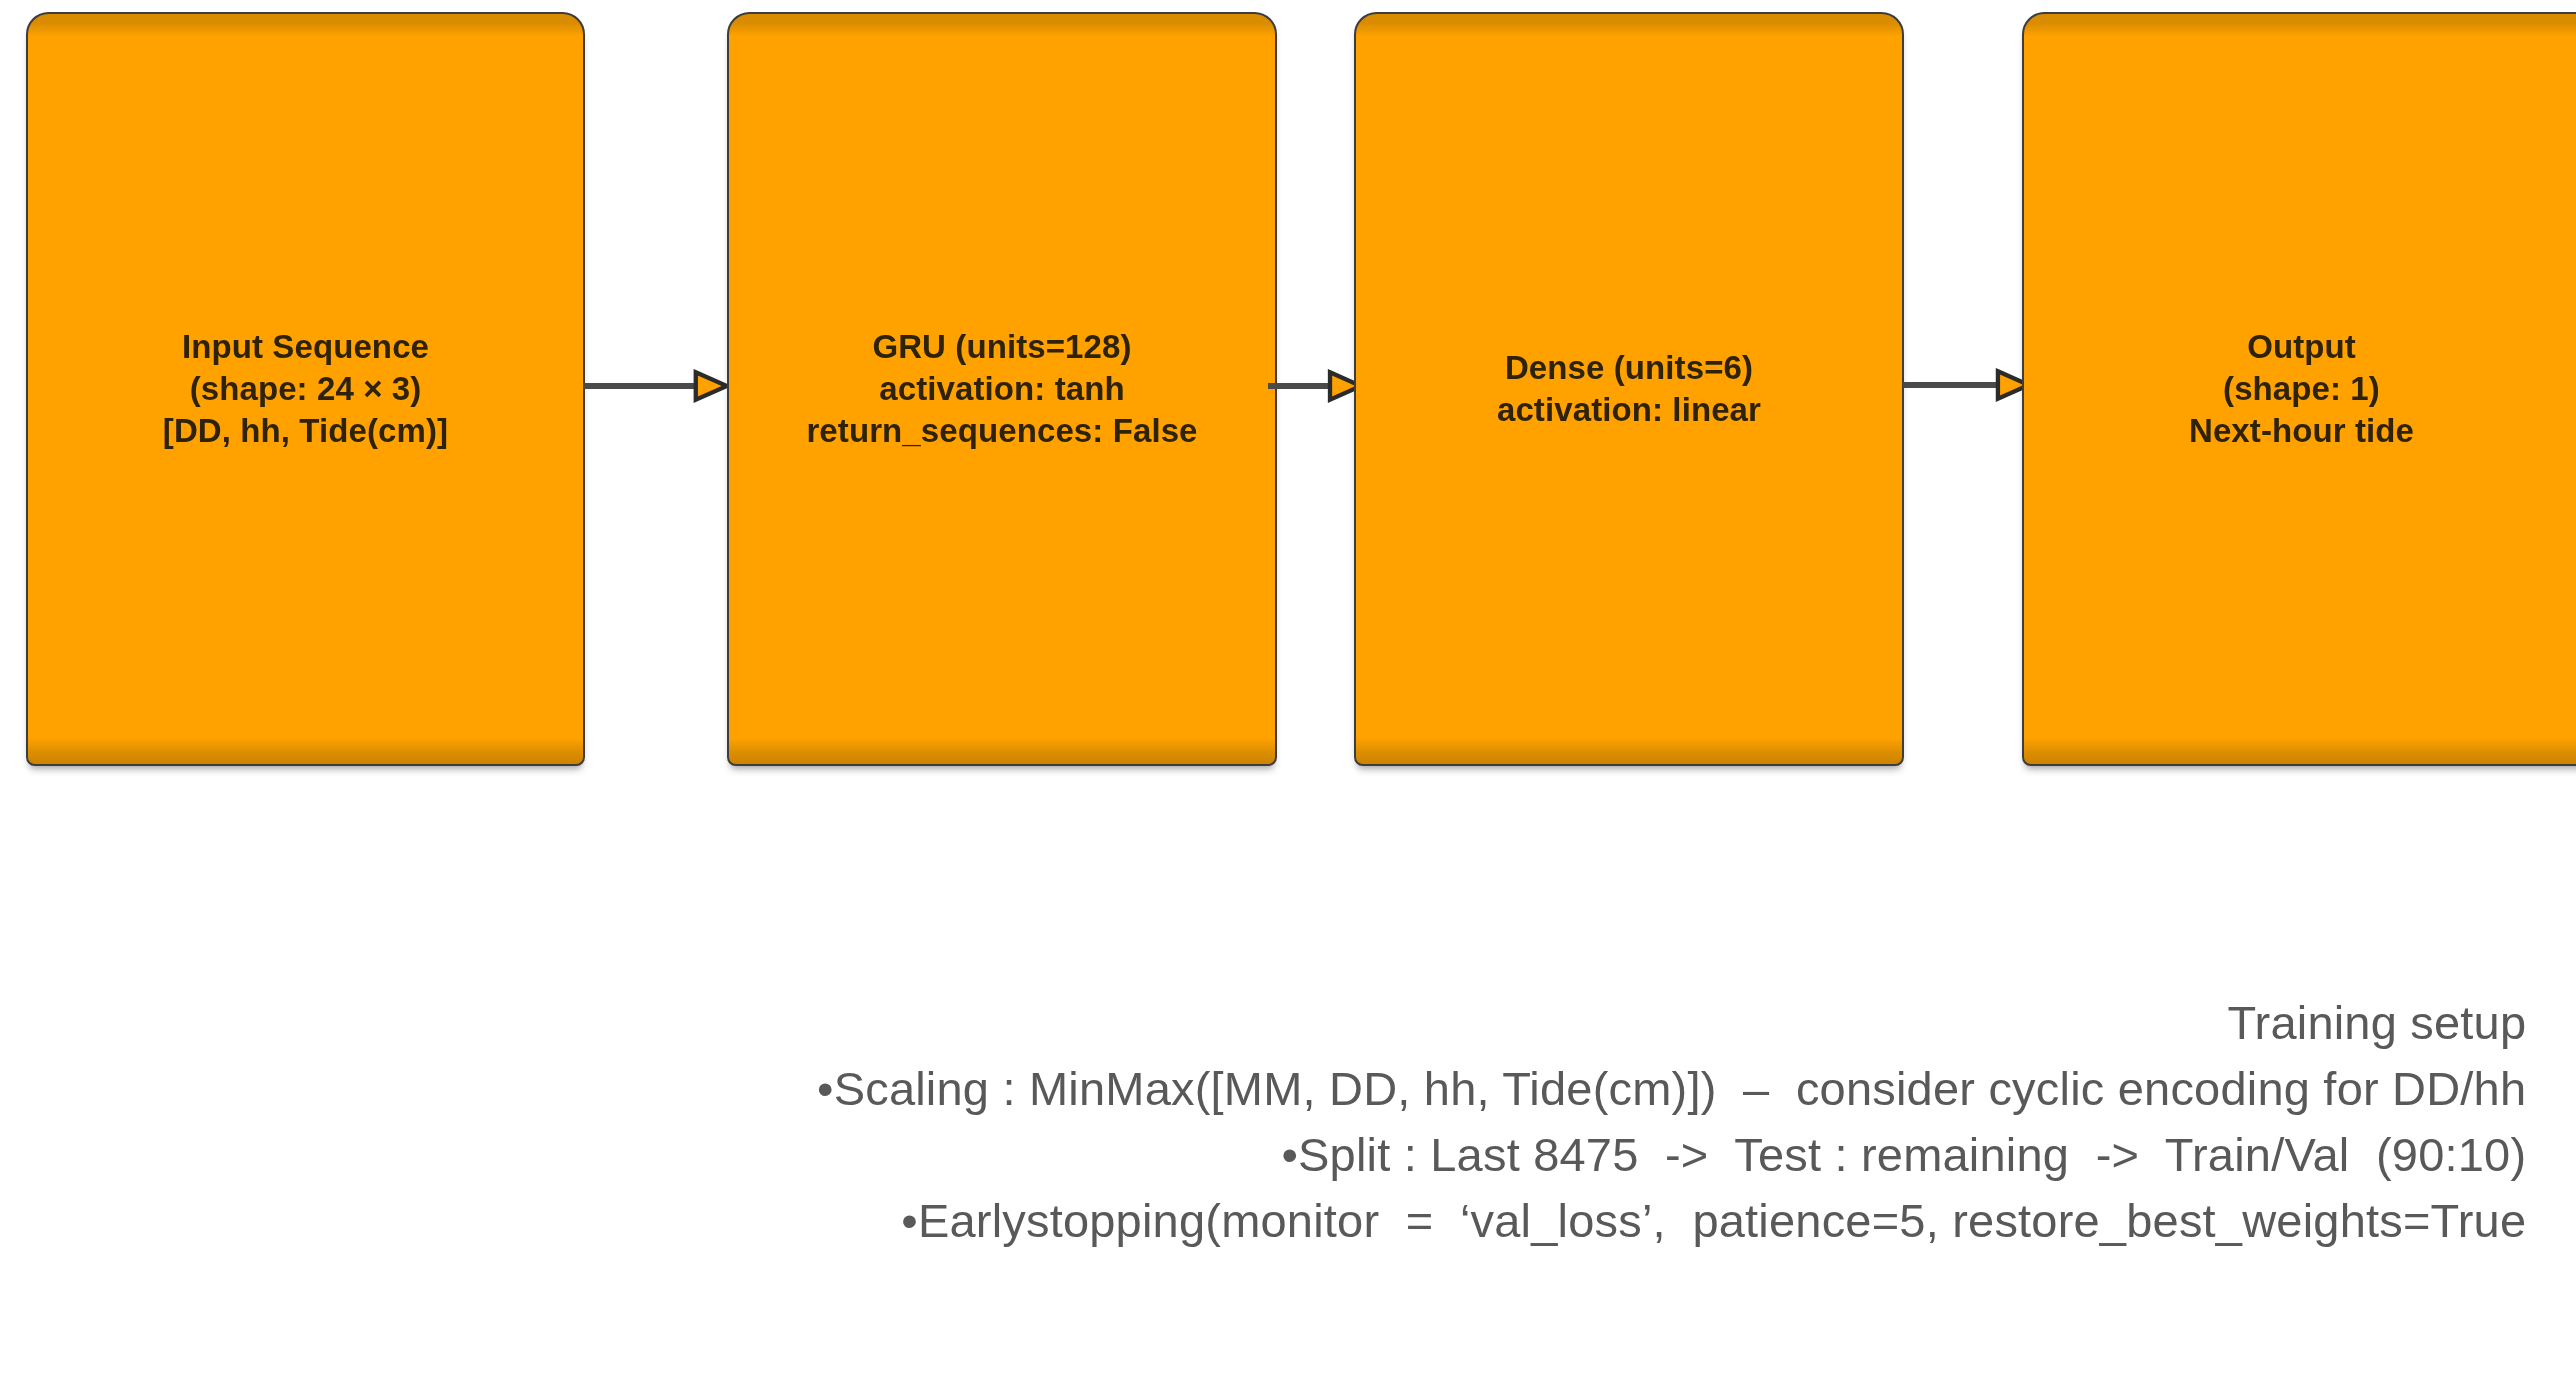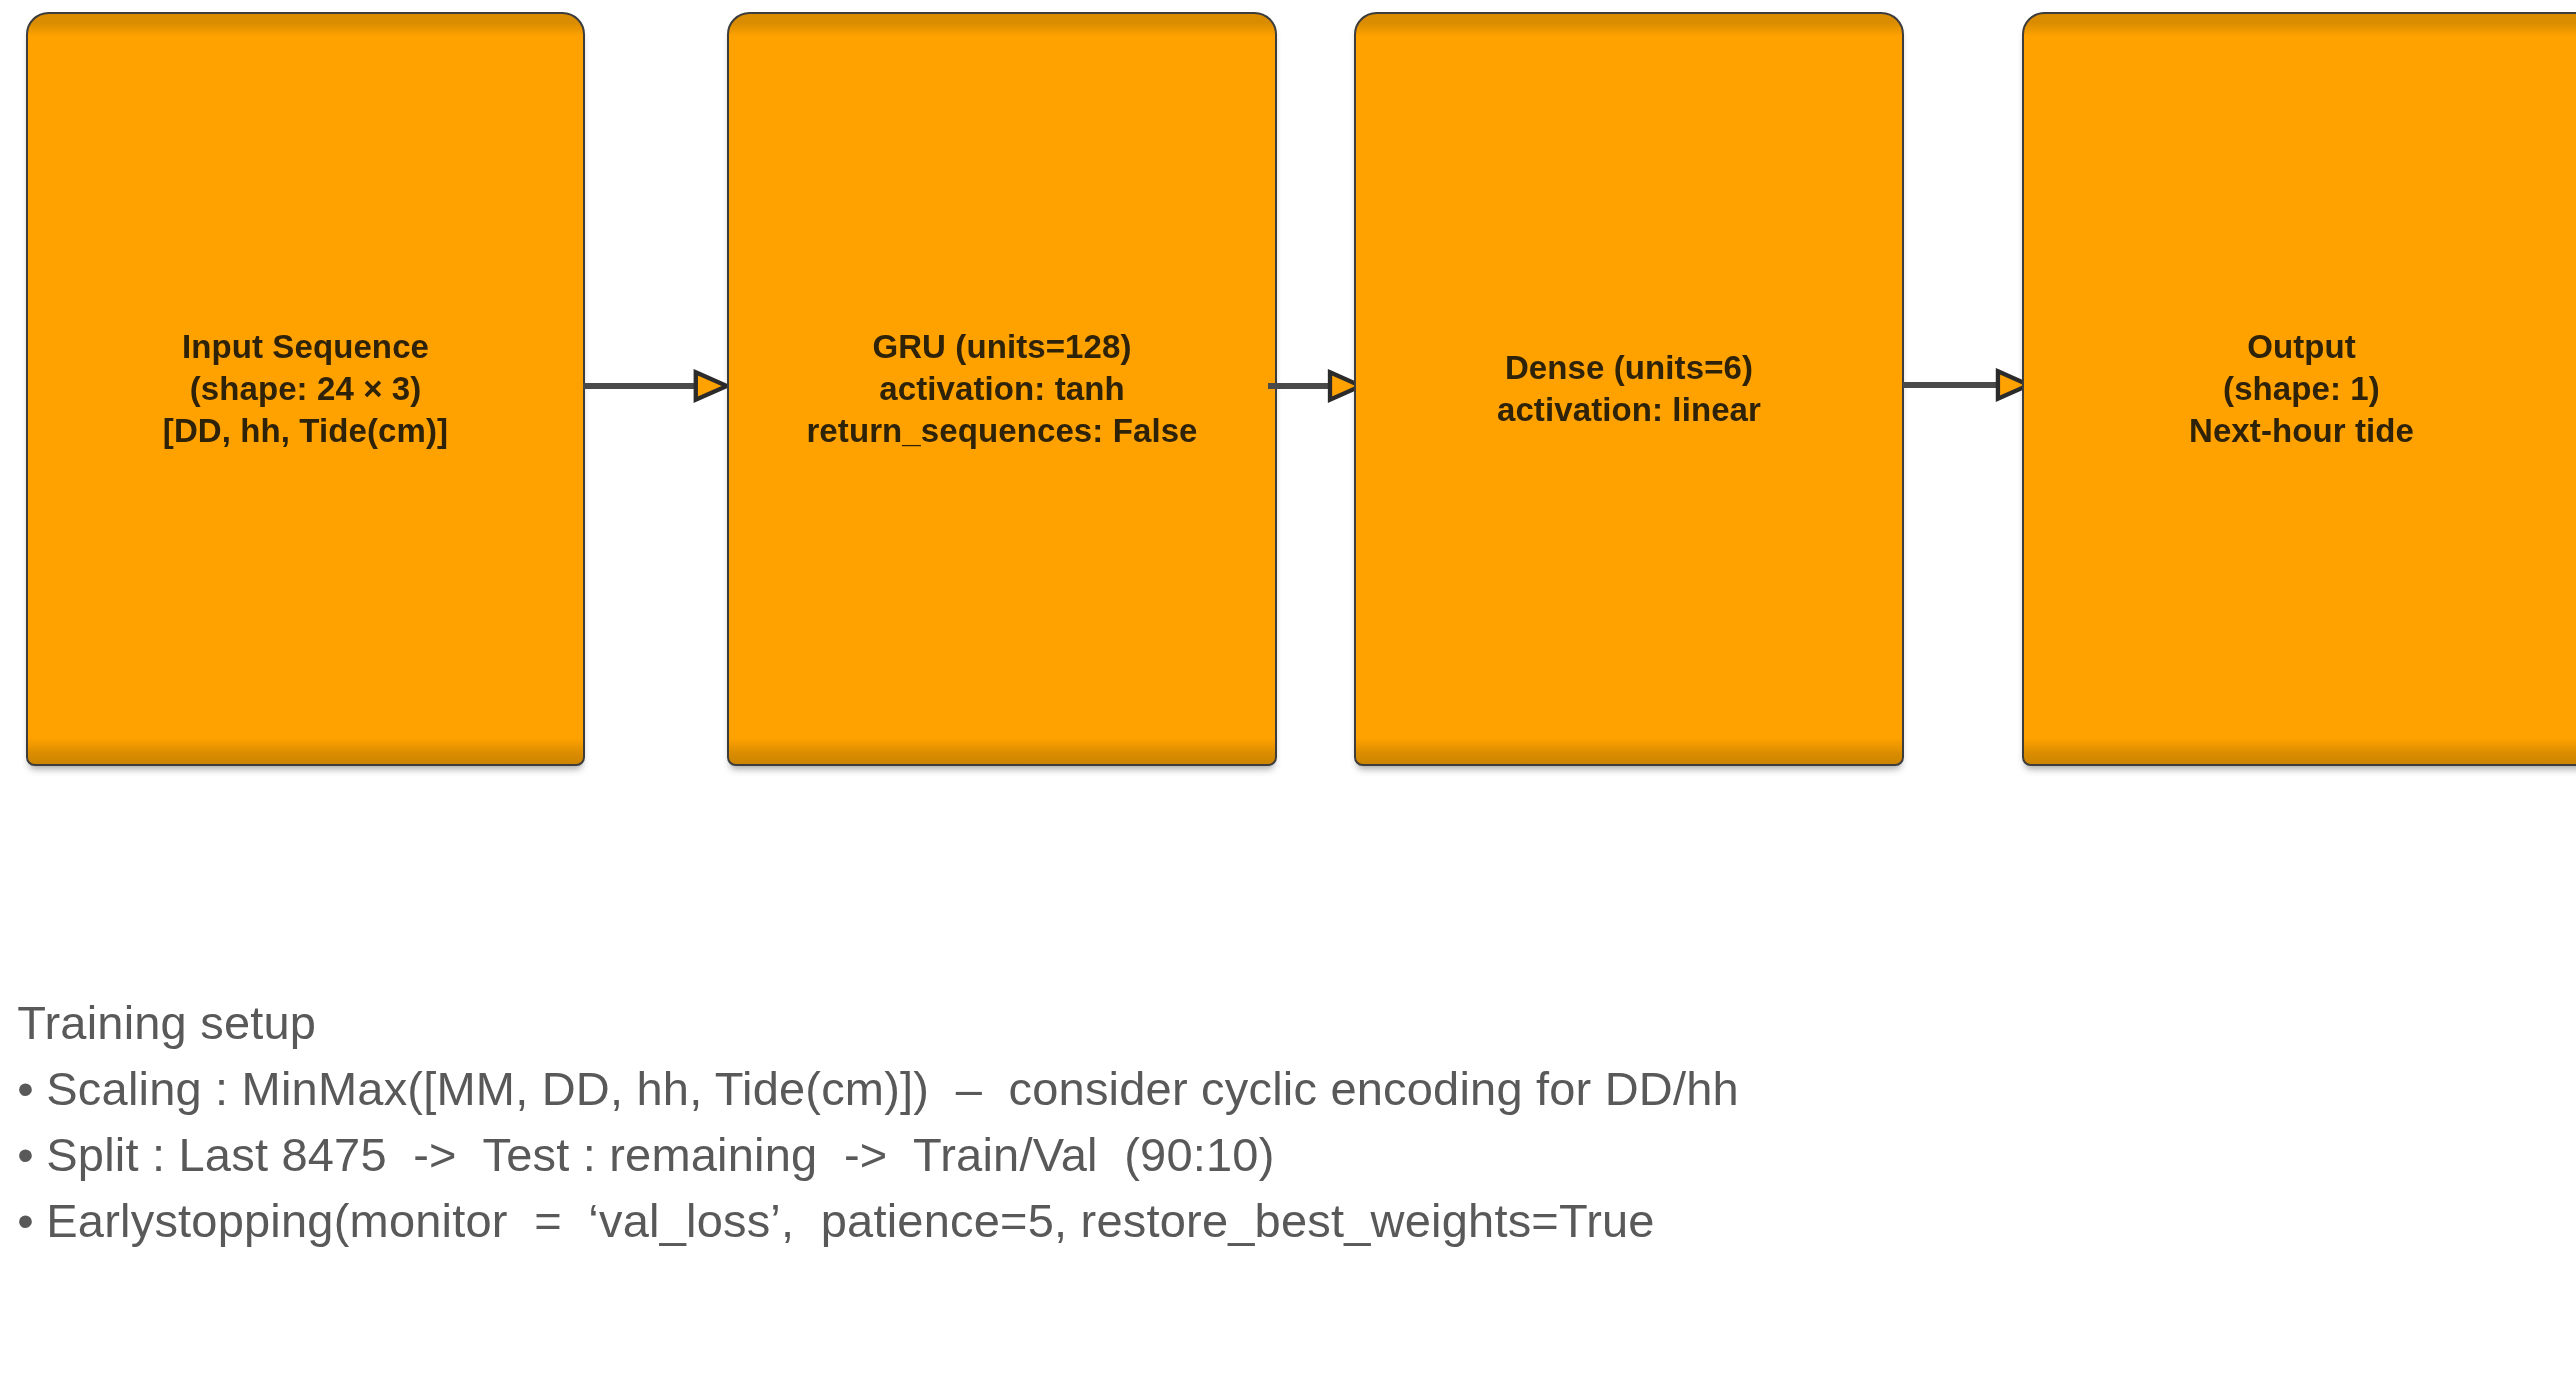--- a/index.html
+++ b/index.html
@@ -76,20 +76,21 @@
   #notes {
     position: absolute;
     left: 17.3px;
     top: 990px;
     width: 2509px;
     color: #595959;
     font-size: 47px;
     line-height: 66px;
     font-weight: normal;
     letter-spacing: 0.2px;
+    text-align: right;
   }
   #notes .heading {
     white-space: pre;
   }
   #notes .bullet-line {
     display: block;
     white-space: pre;
   }
   #notes .bullet-line .dot {
     display: inline-block;

